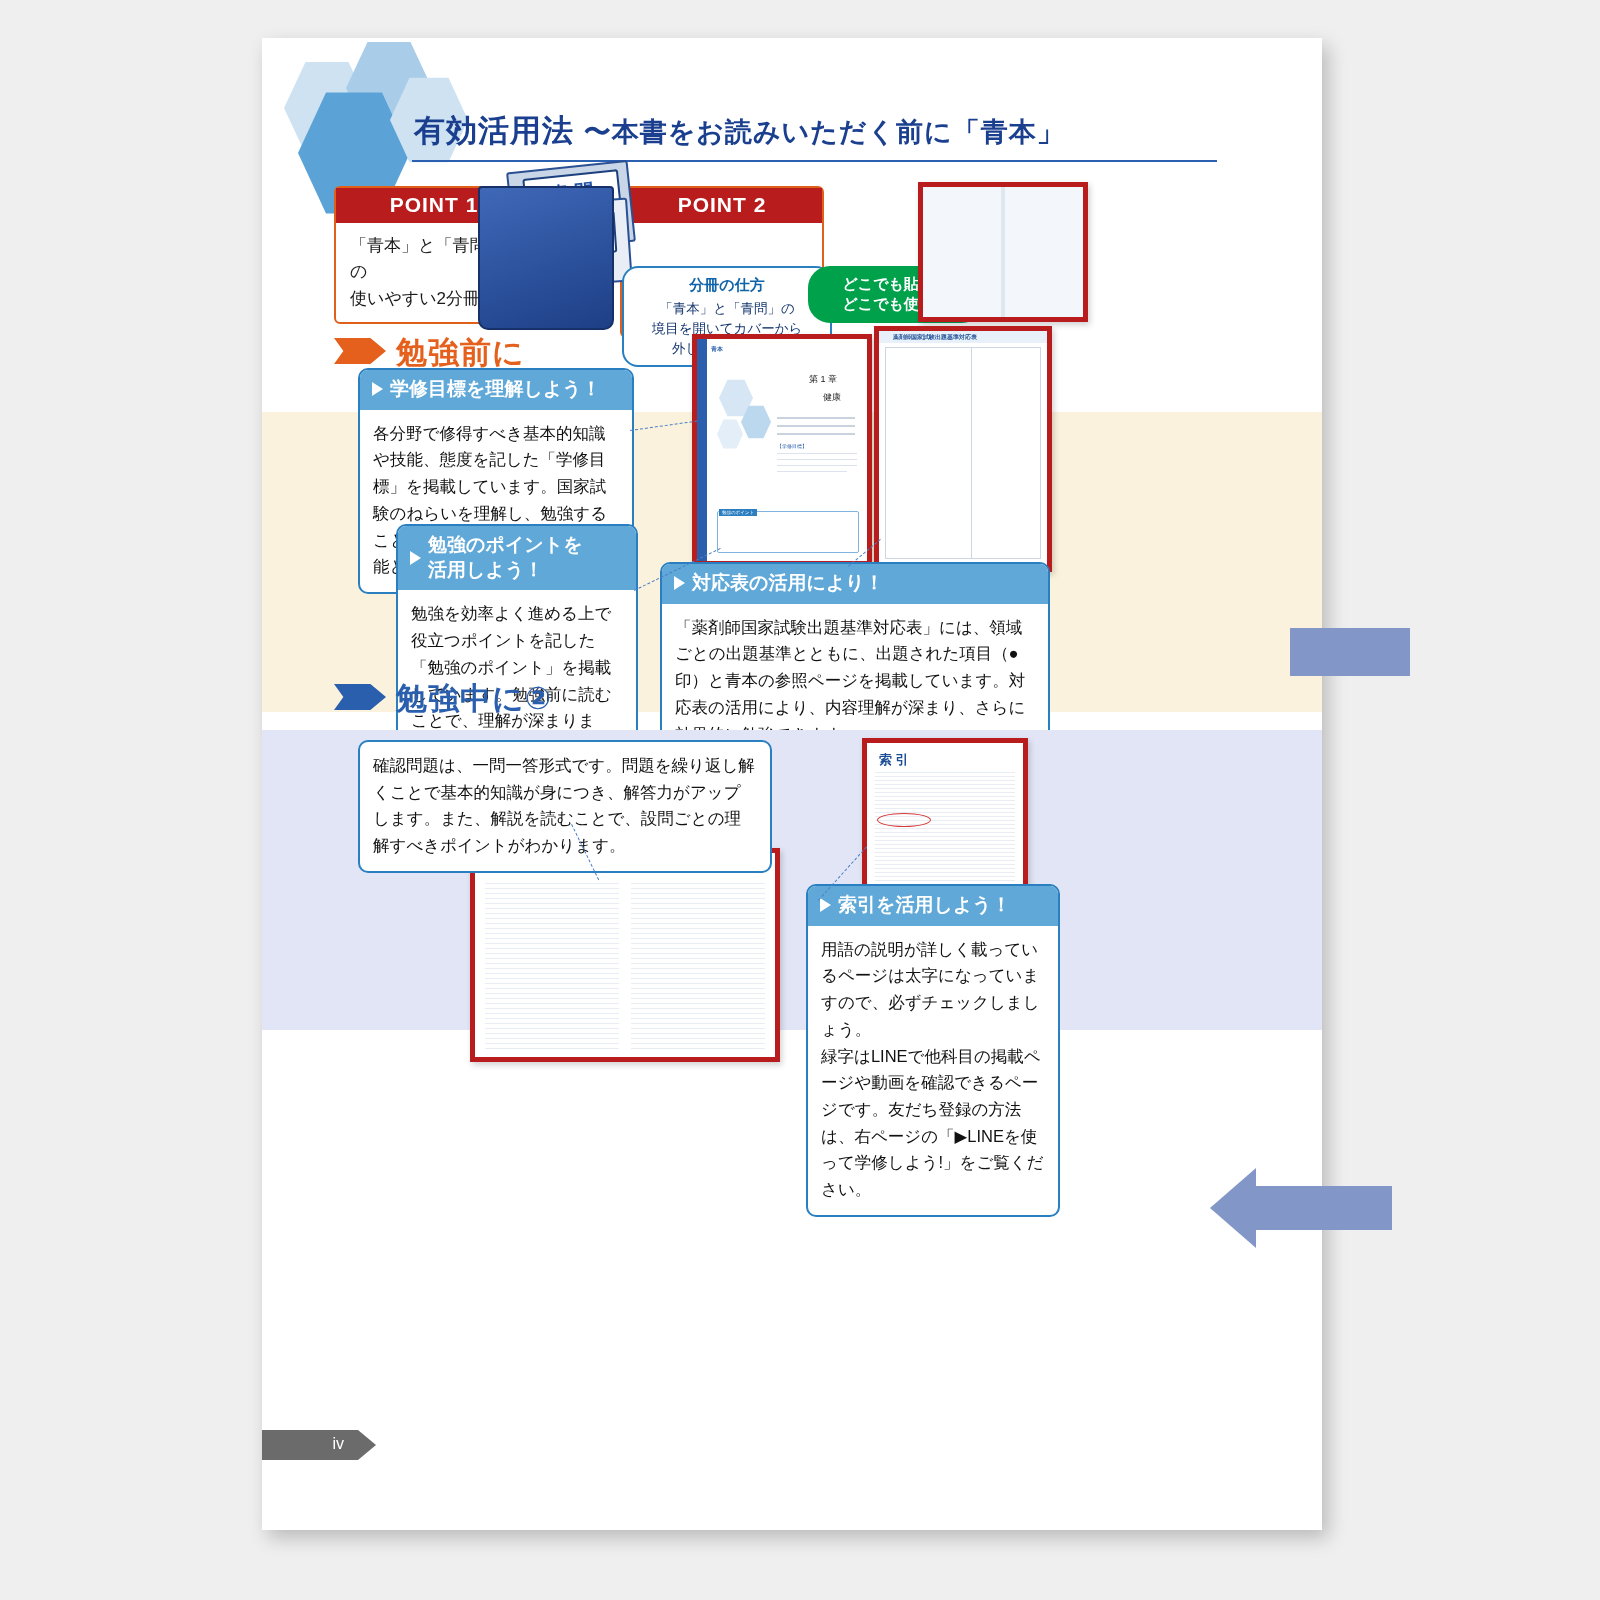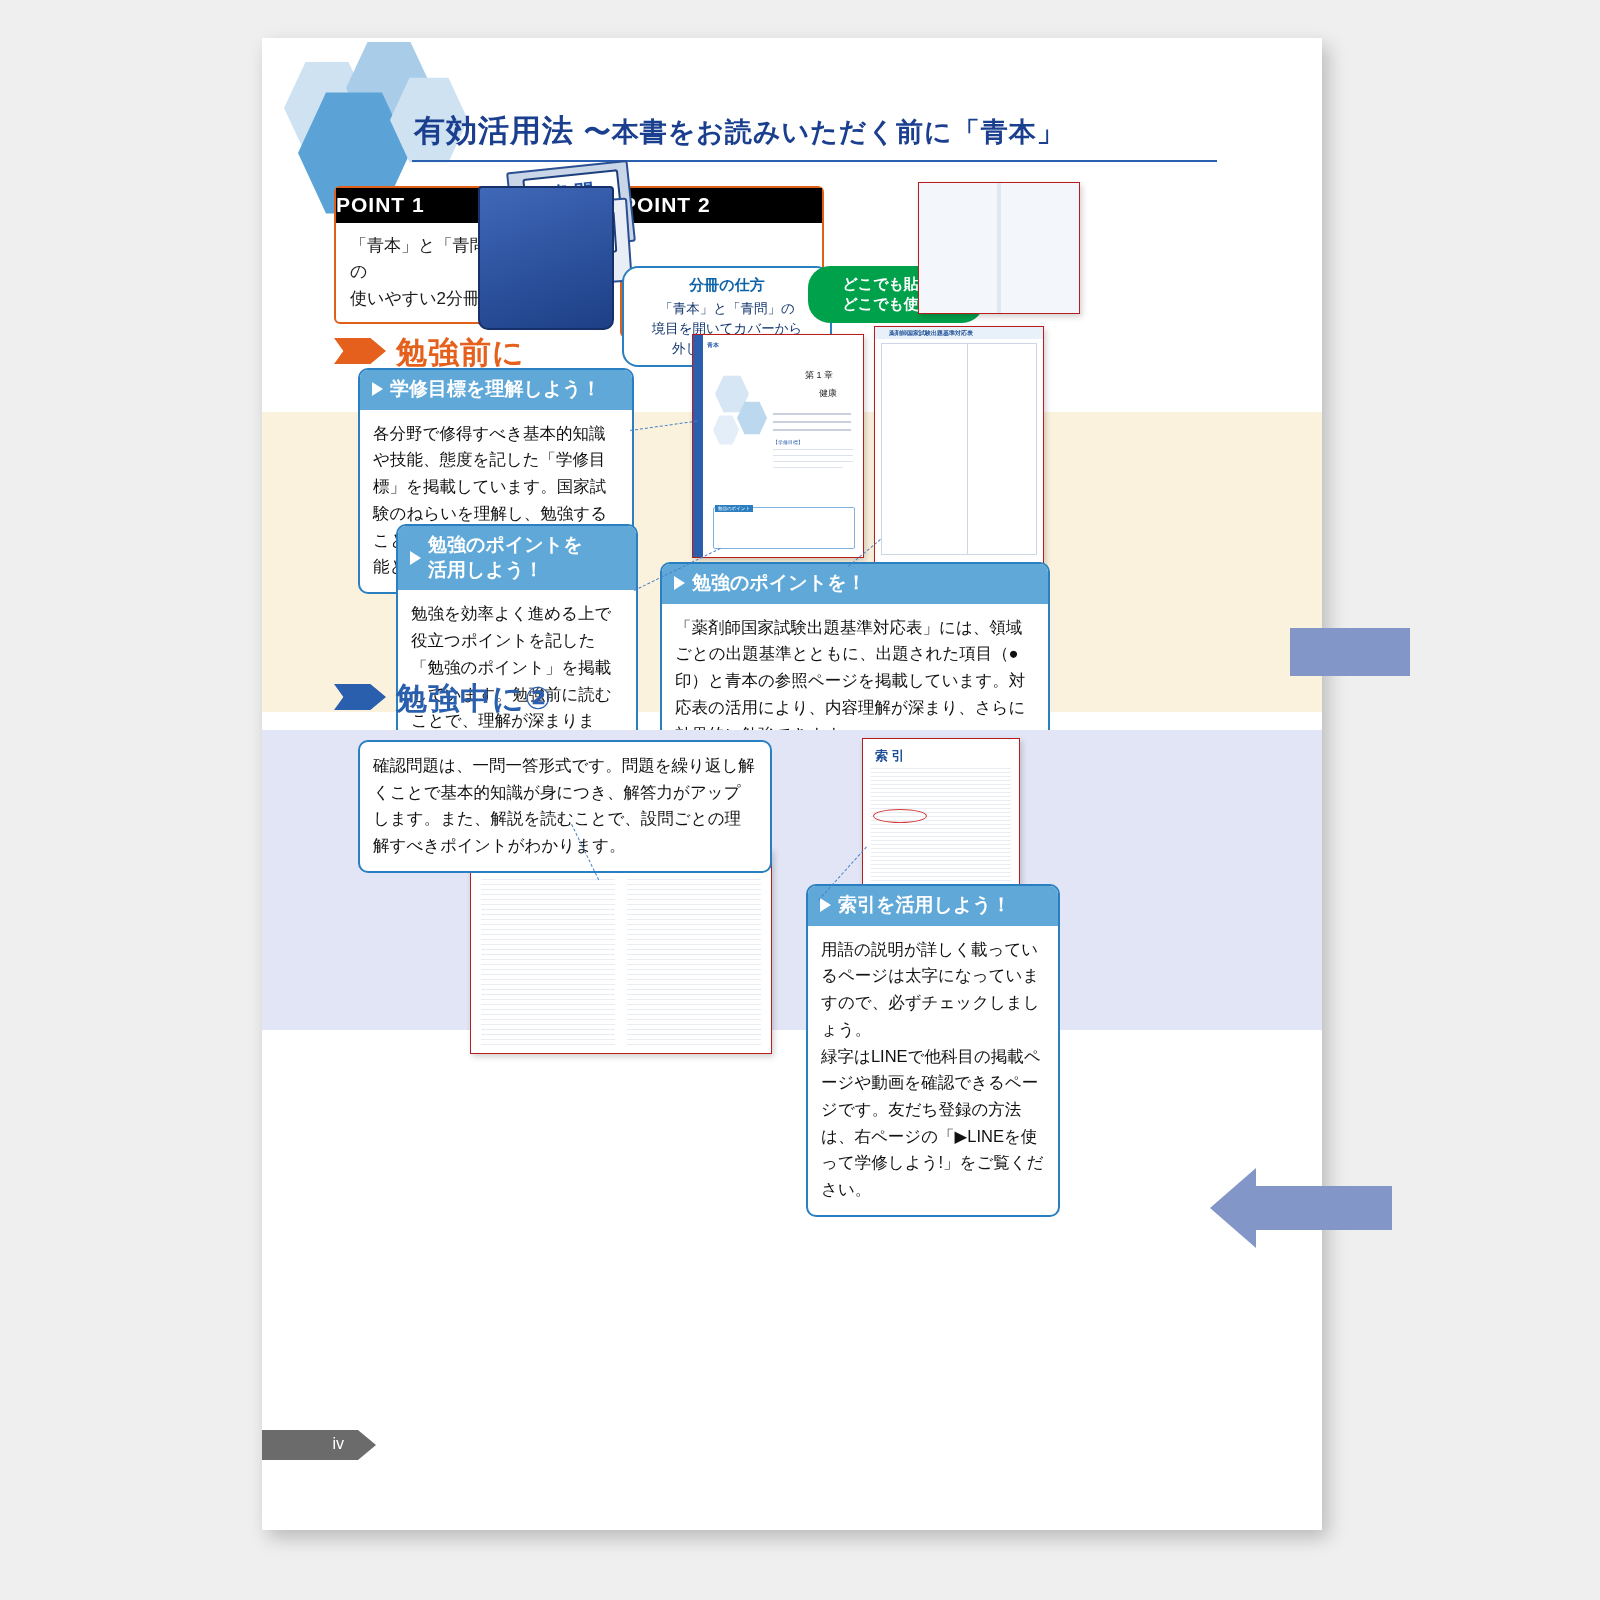--- a/index.html
+++ b/index.html
@@ -27,21 +27,21 @@
     font-size:31px;color:#1b3f8f;font-weight:bold;letter-spacing:1px;
     white-space:nowrap;
   }
   .title .sub{font-size:27px;}
   .title-rule{
     position:absolute;left:150px;top:122px;width:805px;height:2px;background:#2b5fb0;
   }
   
   .point-box{position:absolute;border:2px solid #e0601a;border-radius:6px;background:#fff;}
   .point-head{
-    background:#000000;color:#fff;font-weight:bold;font-size:21px;
+    background:#b91c1c;color:#fff;font-weight:bold;font-size:21px;text-align:center;
     padding:5px 0 6px 0;letter-spacing:1px;
   }
   .point-body{font-size:17px;color:#1a1a1a;line-height:1.55;padding:10px 12px 10px 14px;}
   
   .bookstack{position:absolute;left:540px;top:135px;width:180px;height:210px;}
   .bk{position:absolute;border:2px solid #2a4f92;border-radius:3px;}
   .bk-label{
     position:absolute;background:#fff;border:2px solid #1c3f7d;border-radius:3px;
     color:#1d4ea0;font-weight:bold;text-align:center;
   }
@@ -74,21 +74,21 @@
   .bubble-head{
     background:#5fa8d8;color:#fff;font-weight:bold;font-size:19px;padding:7px 10px 8px 12px;
     display:flex;align-items:center;gap:7px;line-height:1.3;
   }
   .bubble-head .tri{
     width:0;height:0;border-left:11px solid #fff;border-top:7px solid transparent;
     border-bottom:7px solid transparent;flex:0 0 auto;
   }
   .bubble-body{font-size:16.5px;color:#111;line-height:1.62;padding:10px 13px 12px 13px;}
   
-  .thumb{position:absolute;background:#fff;border:1px solid #b91c1c;box-shadow:2px 3px 6px rgba(0,0,0,0.18);overflow:hidden;}
+  .thumb{position:absolute;background:#fff;border:5px solid #b91c1c;box-shadow:2px 3px 6px rgba(0,0,0,0.18);overflow:hidden;}
   .thumb-line{position:absolute;background:#c9d2de;height:2px;}
   .leader{position:absolute;border-top:1.5px dashed #4a80c8;transform-origin:0 0;}
   
   .folio{
     position:absolute;left:0;top:1392px;width:96px;height:30px;background:#6b6b6b;
   }
   .folio:after{
     content:"";position:absolute;right:-18px;top:0;width:0;height:0;
     border-left:18px solid #6b6b6b;border-top:15px solid transparent;border-bottom:15px solid transparent;
   }
@@ -194,21 +194,21 @@
       <span class="tri"></span>
       <span style="white-space:pre-line;">勉強のポイントを
 活用しよう！</span>
     </div>
     <div class="bubble-body">勉強を効率よく進める上で役立つポイントを記した「勉強のポイント」を掲載しています。勉強前に読むことで、理解が深まります。</div>
   </div>
 
   <div class="bubble" style="left:398px;top:524px;width:386px;">
     <div class="bubble-head">
       <span class="tri"></span>
-      <span>勉強のポイントを！</span>
+      <span>対応表の活用により！</span>
     </div>
     <div class="bubble-body">「薬剤師国家試験出題基準対応表」には、領域ごとの出題基準とともに、出題された項目（●印）と青本の参照ページを掲載しています。対応表の活用により、内容理解が深まり、さらに効果的に勉強できます。</div>
   </div>
 
   <div class="leader" style="left:368px;top:392px;width:68px;transform:rotate(-8deg);"></div>
   <div class="leader" style="left:372px;top:552px;width:96px;transform:rotate(-26deg);"></div>
   <div class="leader" style="left:586px;top:528px;width:42px;transform:rotate(-40deg);"></div>
 
   <div class="arrow-tag" style="left:72px;top:646px;background:#2a5fae;"></div>
   <div class="band-title" style="left:134px;top:640px;color:#2a5fae;">勉強中に②</div>

